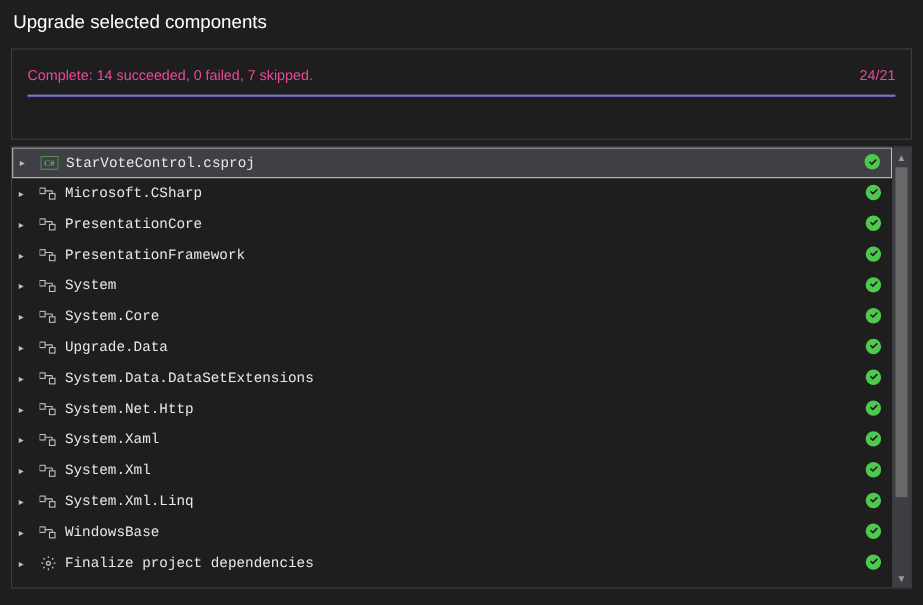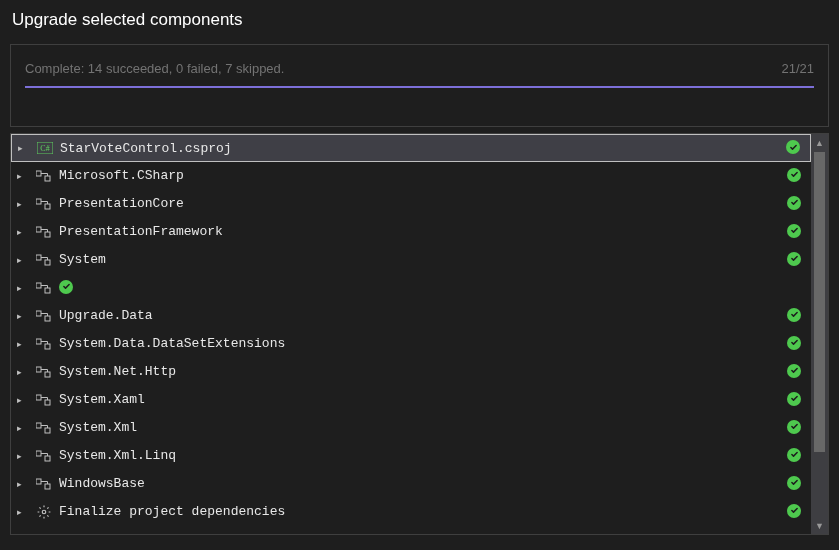--- a/index.html
+++ b/index.html
@@ -28,21 +28,21 @@
       padding: 16px 14px 0 14px;
       margin-bottom: 6px;
       position: relative;
       height: 83px;
     }
     .status-row {
       display: flex;
       justify-content: space-between;
       align-items: center;
       font-size: 13px;
-      color: #737373;
+      color: #ec4899;
       margin-bottom: 10px;
     }
     .progress-bar {
       height: 2px;
       background: #7c6fd8;
       width: 100%;
     }
     .list-container {
       border: 1px solid #3f3f3f;
       border-top: 1px solid #3f3f3f;
@@ -134,21 +134,21 @@
     }
   </style>
 </head>
 <body>
 
 <div class="title">Upgrade selected components</div>
 
 <div class="status-panel">
   <div class="status-row">
     <span>Complete: 14 succeeded, 0 failed, 7 skipped.</span>
-    <span>21/21</span>
+    <span>24/21</span>
   </div>
   <div class="progress-bar"></div>
 </div>
 
 <div class="list-container">
   <div class="tree" id="tree">
       <div class="tree-row selected">
         <span class="expander">▸</span>
         <span class="icon-slot">
           <svg width="16" height="12" viewBox="0 0 16 12">
@@ -244,20 +244,21 @@
       <div class="tree-row">
         <span class="expander">▸</span>
         <span class="icon-slot">
           <svg width="16" height="12" viewBox="0 0 16 12">
             <rect x="0" y="1" width="5" height="5" fill="none" stroke="#c0c0c0" stroke-width="1"></rect>
             <rect x="9" y="6" width="5" height="5" fill="none" stroke="#c0c0c0" stroke-width="1"></rect>
             <line x1="5" y1="3.5" x2="11.5" y2="3.5" stroke="#c0c0c0" stroke-width="1"></line>
             <line x1="11.5" y1="3.5" x2="11.5" y2="6" stroke="#c0c0c0" stroke-width="1"></line>
           </svg>
         </span>
+        <span class="label">System.Core</span>
         <span class="status-icon">
           <div class="check-circle">
             <svg viewBox="0 0 12 12">
               <path d="M2.5 6l2.2 2.2L9.5 3.4" fill="none" stroke="#1e1e1e" stroke-width="2" stroke-linecap="round" stroke-linejoin="round"></path>
             </svg>
           </div>
         </span>
       </div>
       <div class="tree-row">
         <span class="expander">▸</span>

